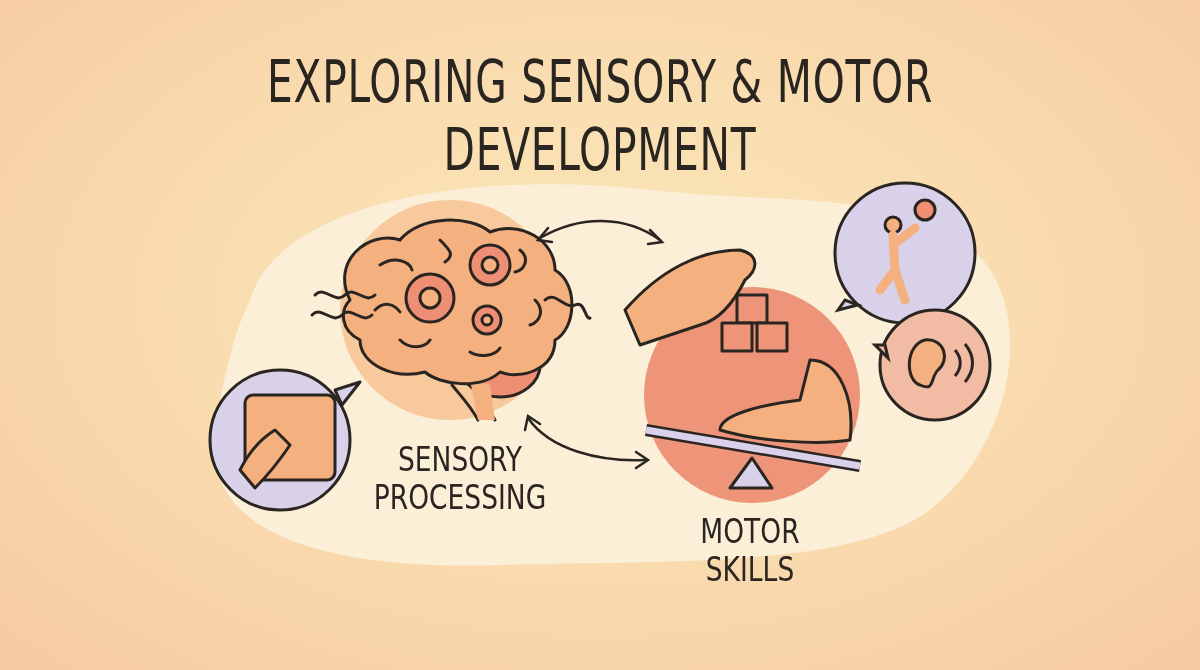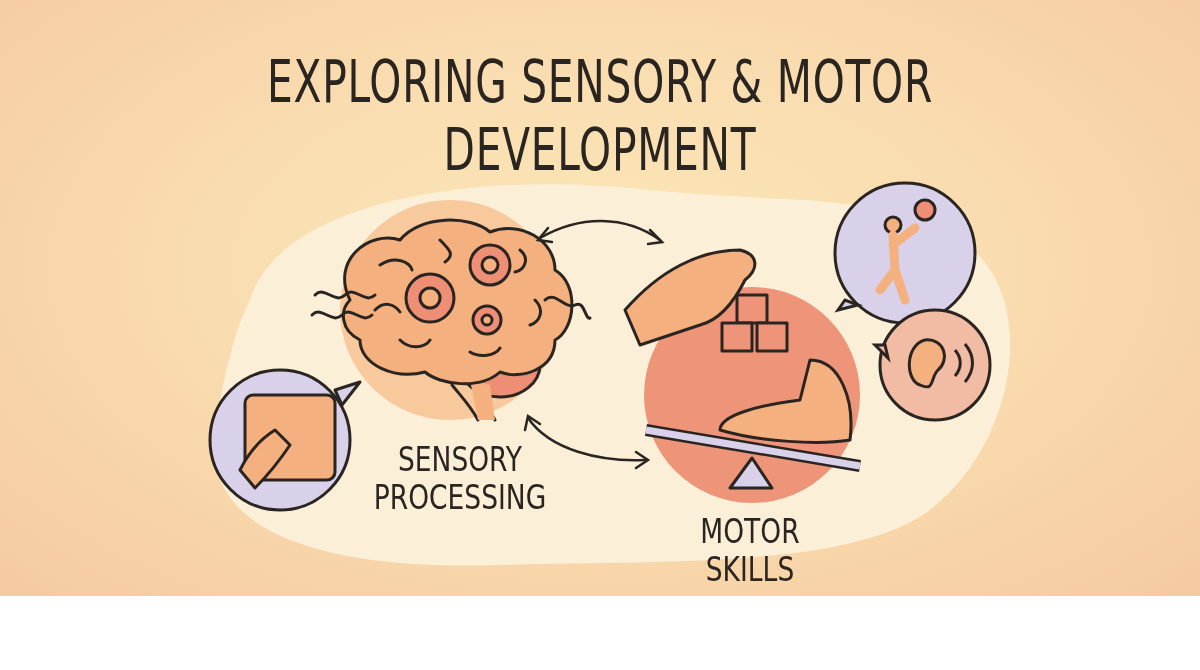--- a/index.html
+++ b/index.html
@@ -1,17 +1,17 @@
 <!DOCTYPE html>
 <html><head>
 <meta charset="utf-8">
 <style>
   html, body { margin:0; padding:0; }
   body { width:1200px; height:670px; overflow:hidden; font-family:"Liberation Sans", sans-serif; }
-  .stage { position:relative; width:1200px; height:596px;
+  .stage { position:relative; width:1200px; height:670px;
     background: radial-gradient(ellipse at 50% 45%, #fbe6b6 0%, #f9ddb0 45%, #f6caa0 100%); }
   .title { position:absolute; left:0; top:48px; width:1200px; text-align:center;
     font-family:"DejaVu Sans Condensed","DejaVu Sans", sans-serif; font-size:58px; letter-spacing:1px;
     color:#2a2520; transform:scaleX(0.78); transform-origin:center; font-weight:400; }
   svg.art { position:absolute; left:0; top:0; }
   .label { position:absolute; font-family:"DejaVu Sans", sans-serif; color:#2a2520; text-align:center;
     transform:scaleX(0.78); transform-origin:center; font-size:34px; line-height:38px; }
 </style>
 </head>
 <body>

